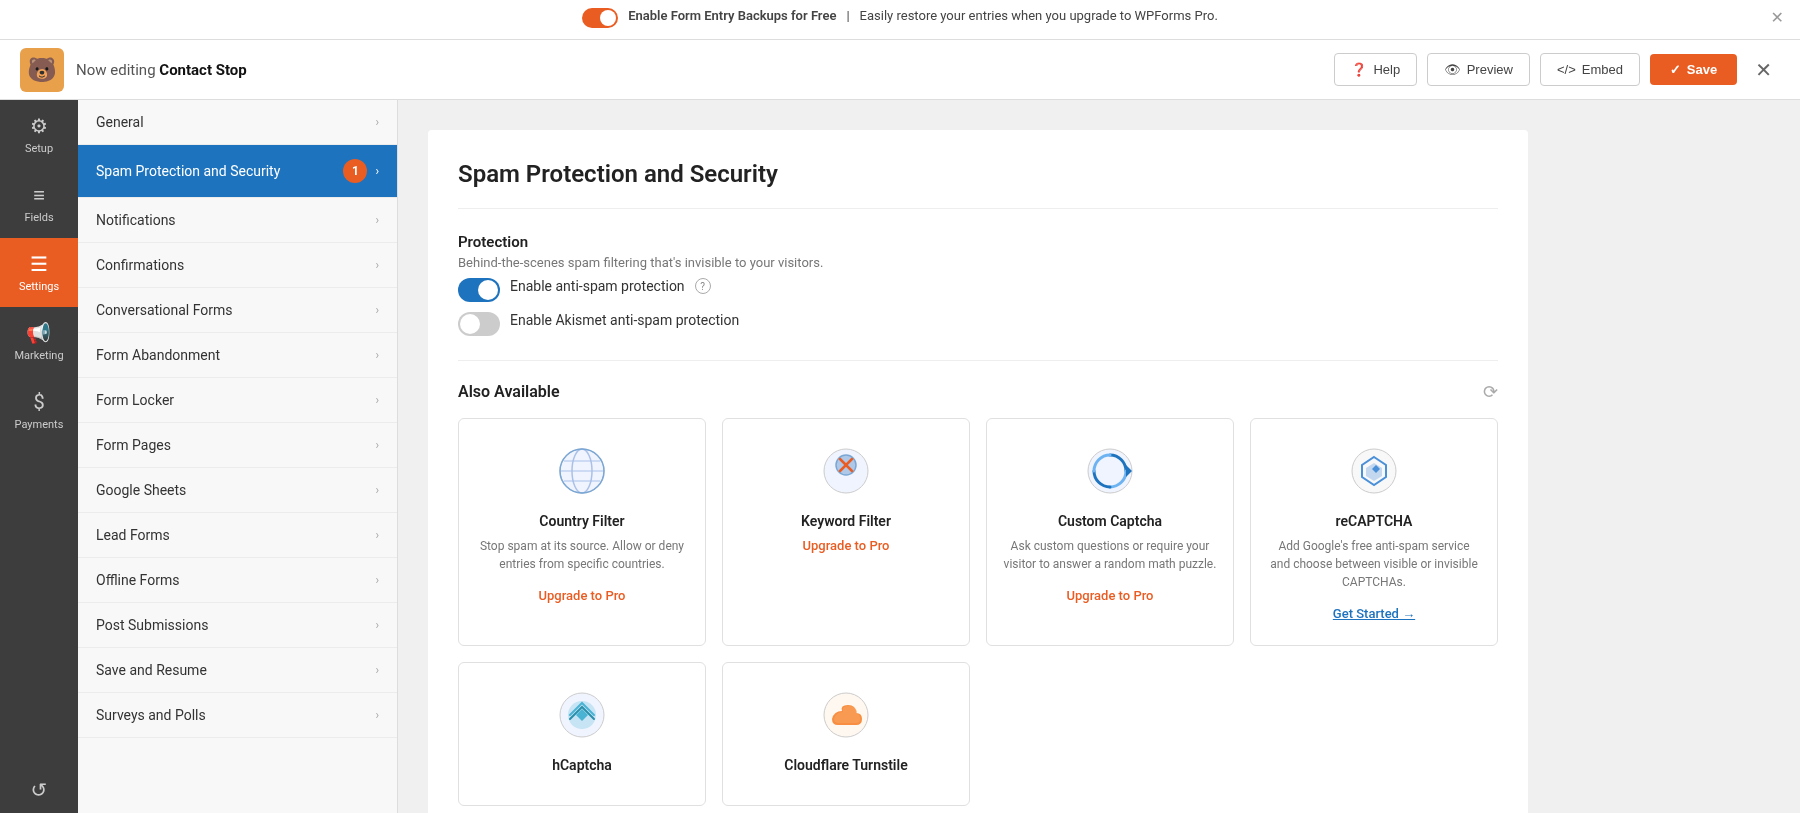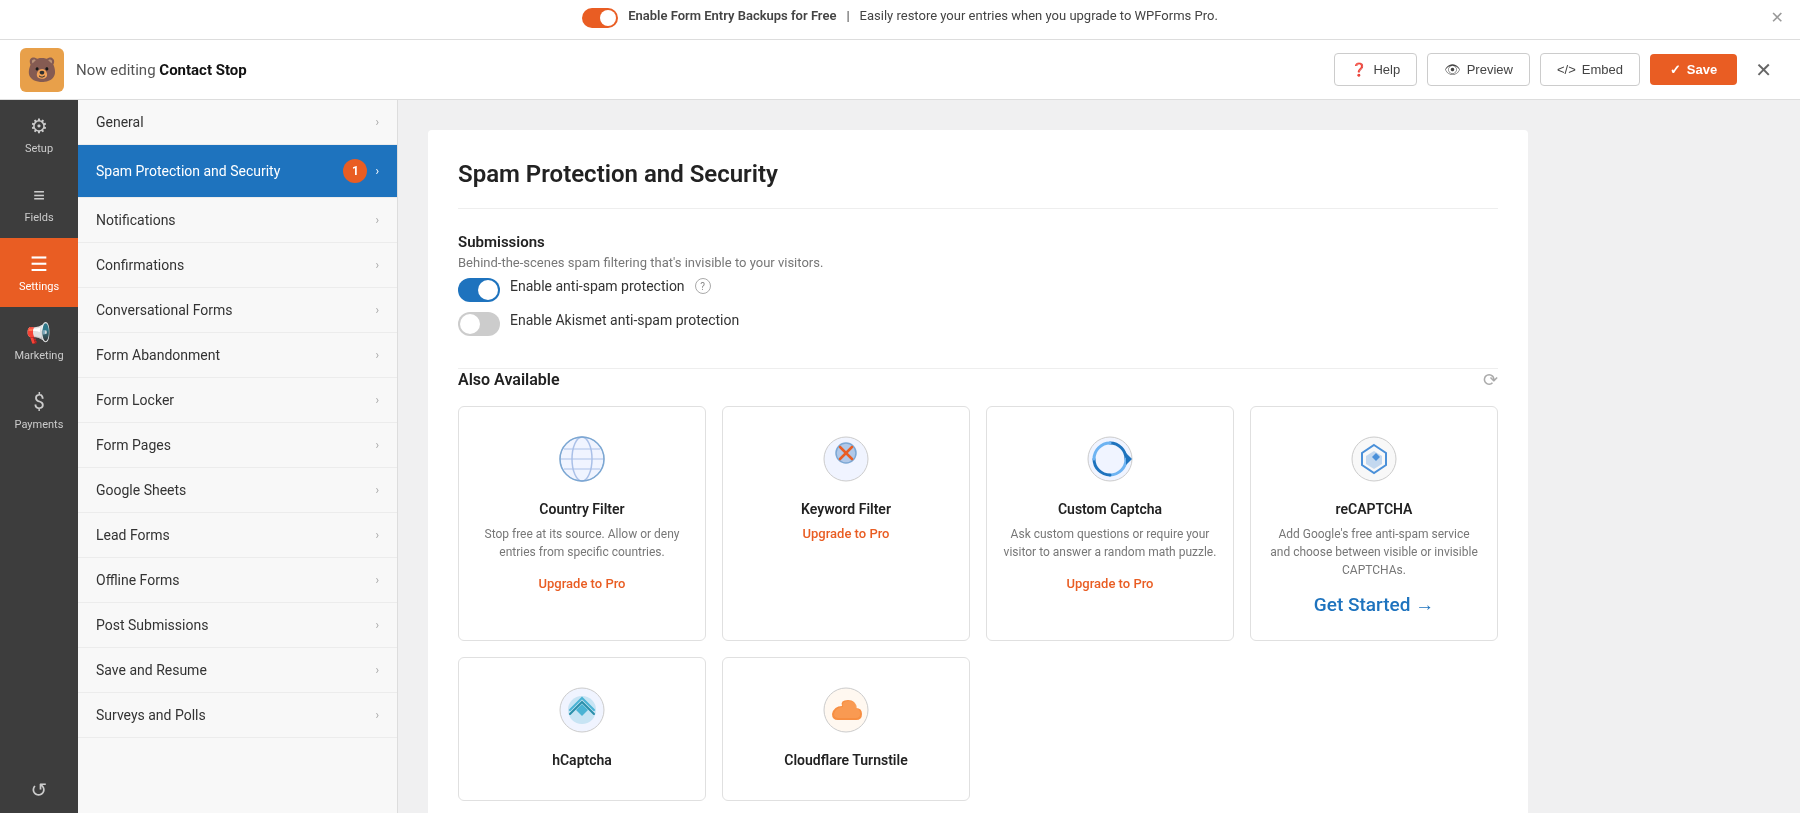--- a/index.html
+++ b/index.html
@@ -260,21 +260,22 @@
       font-size: 10px;
       color: #888;
       cursor: pointer;
     }
 
     
     .also-available-header {
       display: flex;
       align-items: center;
       justify-content: space-between;
-      margin: 32px 0 16px;
+      margin: 24px 0 16px;
+      padding-top: 20px;
       border-top: 1px solid #eee;
     }
     .also-available-title {
       font-size: 16px;
       font-weight: 600;
       color: #222;
     }
     .refresh-icon { color: #aaa; font-size: 18px; cursor: pointer; }
 
     
@@ -319,23 +320,24 @@
     }
     .btn-upgrade {
       color: #e95d23;
       font-size: 13px;
       cursor: pointer;
       text-decoration: none;
       font-weight: 500;
     }
     .btn-get-started {
       color: #1e73be;
-      font-size: 19px;
+      font-size: 13px;
       cursor: pointer;
       font-weight: 500;
+      text-decoration: underline;
     }
   </style>
 </head>
 <body>
 
 <div class="top-banner">
   <span>
     <span class="toggle-small"></span>
   </span>
   <span style="font-weight:600;">Enable Form Entry Backups for Free</span>
@@ -462,21 +464,21 @@
       <span>Surveys and Polls</span>
       <span class="chevron">›</span>
     </div>
   </div>
 
   <div class="main-content">
     <div class="content-card">
       <h1 class="content-title">Spam Protection and Security</h1>
 
       <div>
-        <div class="section-label">Submissions</div>
+        <div class="section-label">Protection</div>
         <div class="section-desc">Behind-the-scenes spam filtering that's invisible to your visitors.</div>
 
         <div class="toggle-row">
           <div class="toggle on"></div>
           <span class="toggle-label">Enable anti-spam protection</span>
           <span class="help-icon">?</span>
         </div>
 
         <div class="toggle-row">
           <div class="toggle off"></div>
@@ -496,21 +498,21 @@
             <svg width="52" height="52" viewBox="0 0 52 52" fill="none" xmlns="http://www.w3.org/2000/svg">
               <circle cx="26" cy="26" r="22" stroke="#ccc" stroke-width="1" fill="#f0f4ff"></circle>
               <ellipse cx="26" cy="26" rx="10" ry="22" stroke="#aac0e8" stroke-width="1.5" fill="none"></ellipse>
               <line x1="4" y1="26" x2="48" y2="26" stroke="#aac0e8" stroke-width="1.2"></line>
               <line x1="8" y1="16" x2="44" y2="16" stroke="#aac0e8" stroke-width="1"></line>
               <line x1="8" y1="36" x2="44" y2="36" stroke="#aac0e8" stroke-width="1"></line>
               <circle cx="26" cy="26" r="22" stroke="#7ba7d4" stroke-width="1.5" fill="none"></circle>
             </svg>
           </div>
           <div class="card-title">Country Filter</div>
-          <div class="card-desc">Stop free at its source. Allow or deny entries from specific countries.</div>
+          <div class="card-desc">Stop spam at its source. Allow or deny entries from specific countries.</div>
           <a class="btn-upgrade">Upgrade to Pro</a>
         </div>
 
         <div class="feature-card">
           <div class="card-icon">
             <svg width="52" height="52" viewBox="0 0 52 52" fill="none" xmlns="http://www.w3.org/2000/svg">
               <circle cx="26" cy="26" r="22" fill="#f0f4ff" stroke="#ccc"></circle>
               <circle cx="26" cy="20" r="10" fill="#b0c8e8" stroke="#7ba7d4" stroke-width="1.5"></circle>
               <line x1="20" y1="14" x2="32" y2="26" stroke="#e95d23" stroke-width="2.5" stroke-linecap="round"></line>
               <line x1="32" y1="14" x2="20" y2="26" stroke="#e95d23" stroke-width="2.5" stroke-linecap="round"></line>

